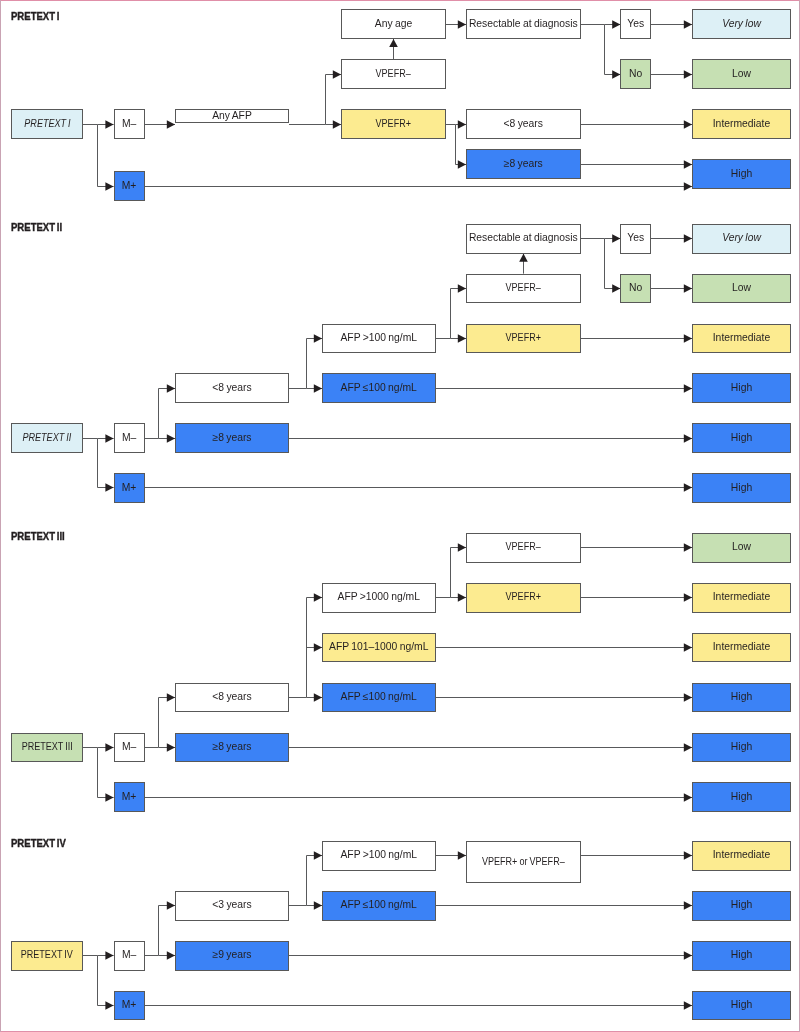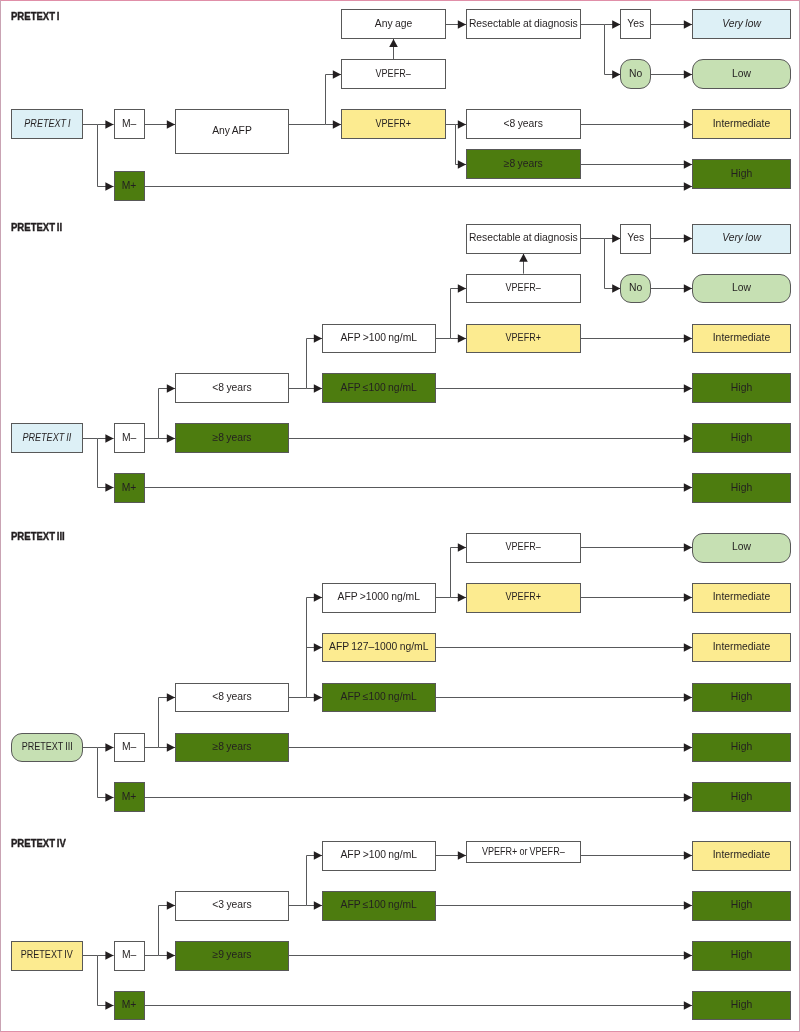--- a/index.html
+++ b/index.html
@@ -21,23 +21,23 @@
               white-space:nowrap;line-height:1;word-spacing:-1px;}
   .sect-title > span{display:inline-block;transform:scaleX(.868);transform-origin:0 50%}
   .nd{position:absolute;box-sizing:border-box;border:1px solid #585858;
       display:flex;align-items:center;justify-content:center;
       font-size:10.35px;color:#231f20;text-align:center;line-height:1.05;
       white-space:nowrap;word-spacing:-0.55px;}
   .nd > span{display:inline-block;transform:scaleX(1)}
   .nd.sq > span{transform:scaleX(.875);}
   .nd.white{background:#ffffff;}
   .nd.blue{background:#ddf0f6;font-style:italic;}
-  .nd.green{background:#c6e0b3;border-radius:11px;}
+  .nd.green{background:#c6e0b3;}
   .nd.yellow{background:#fceb90;}
-  .nd.salmon{background:#4d7c0f;}
+  .nd.salmon{background:#3b82f6;}
 </style>
 </head>
 <body>
 
 <div id="page">
   <div id="frame-top"></div>
   <div id="frame-bottom"></div>
   <div id="frame-left"></div>
   <div id="frame-right"></div>
   <div id="stage">
@@ -213,21 +213,21 @@
       <div class="sect-title" style="left:10.9px;top:11.2px"><span>PRETEXT I</span></div>
       <div class="nd blue sq" style="left:11.0px;top:109.3px;width:72.0px;height:29.8px">
           <span>PRETEXT I</span>
         </div>
       <div class="nd white" style="left:113.6px;top:109.3px;width:31.0px;height:29.8px">
           <span>M–</span>
         </div>
       <div class="nd salmon" style="left:113.6px;top:171.3px;width:31.0px;height:29.8px">
           <span>M+</span>
         </div>
-      <div class="nd white" style="left:175.0px;top:109.3px;width:114.0px;height:45px">
+      <div class="nd white" style="left:175.0px;top:109.3px;width:114.0px;height:14px">
           <span>Any AFP</span>
         </div>
       <div class="nd white" style="left:341.0px;top:9.1px;width:105.0px;height:29.8px">
           <span>Any age</span>
         </div>
       <div class="nd white sq" style="left:341.0px;top:59.2px;width:105.0px;height:29.8px">
           <span>VPEFR–</span>
         </div>
       <div class="nd yellow sq" style="left:341.0px;top:109.3px;width:105.0px;height:29.8px">
           <span>VPEFR+</span>
@@ -331,21 +331,21 @@
       <div class="nd white" style="left:175.0px;top:682.6px;width:114.0px;height:29.8px">
           <span>&lt;8 years</span>
         </div>
       <div class="nd salmon" style="left:175.0px;top:732.5px;width:114.0px;height:29.8px">
           <span>≥8 years</span>
         </div>
       <div class="nd white" style="left:322.0px;top:582.8px;width:113.5px;height:29.8px">
           <span>AFP &gt;1000 ng/mL</span>
         </div>
       <div class="nd yellow" style="left:322.0px;top:632.7px;width:113.5px;height:29.8px">
-          <span>AFP 127–1000 ng/mL</span>
+          <span>AFP 101–1000 ng/mL</span>
         </div>
       <div class="nd salmon" style="left:322.0px;top:682.6px;width:113.5px;height:29.8px">
           <span>AFP ≤100 ng/mL</span>
         </div>
       <div class="nd white sq" style="left:466.0px;top:532.9px;width:114.5px;height:29.8px">
           <span>VPEFR–</span>
         </div>
       <div class="nd yellow sq" style="left:466.0px;top:582.8px;width:114.5px;height:29.8px">
           <span>VPEFR+</span>
         </div>
@@ -384,21 +384,21 @@
         </div>
       <div class="nd salmon" style="left:175.0px;top:940.8px;width:114.0px;height:29.8px">
           <span>≥9 years</span>
         </div>
       <div class="nd white" style="left:322.0px;top:841.0px;width:113.5px;height:29.8px">
           <span>AFP &gt;100 ng/mL</span>
         </div>
       <div class="nd salmon" style="left:322.0px;top:890.9px;width:113.5px;height:29.8px">
           <span>AFP ≤100 ng/mL</span>
         </div>
-      <div class="nd white sq" style="left:466.0px;top:841.0px;width:114.5px;height:22px">
+      <div class="nd white sq" style="left:466.0px;top:841.0px;width:114.5px;height:42px">
           <span>VPEFR+ or VPEFR–</span>
         </div>
       <div class="nd yellow" style="left:692.0px;top:841.0px;width:99.0px;height:29.8px">
           <span>Intermediate</span>
         </div>
       <div class="nd salmon" style="left:692.0px;top:890.9px;width:99.0px;height:29.8px">
           <span>High</span>
         </div>
       <div class="nd salmon" style="left:692.0px;top:940.8px;width:99.0px;height:29.8px">
           <span>High</span>

